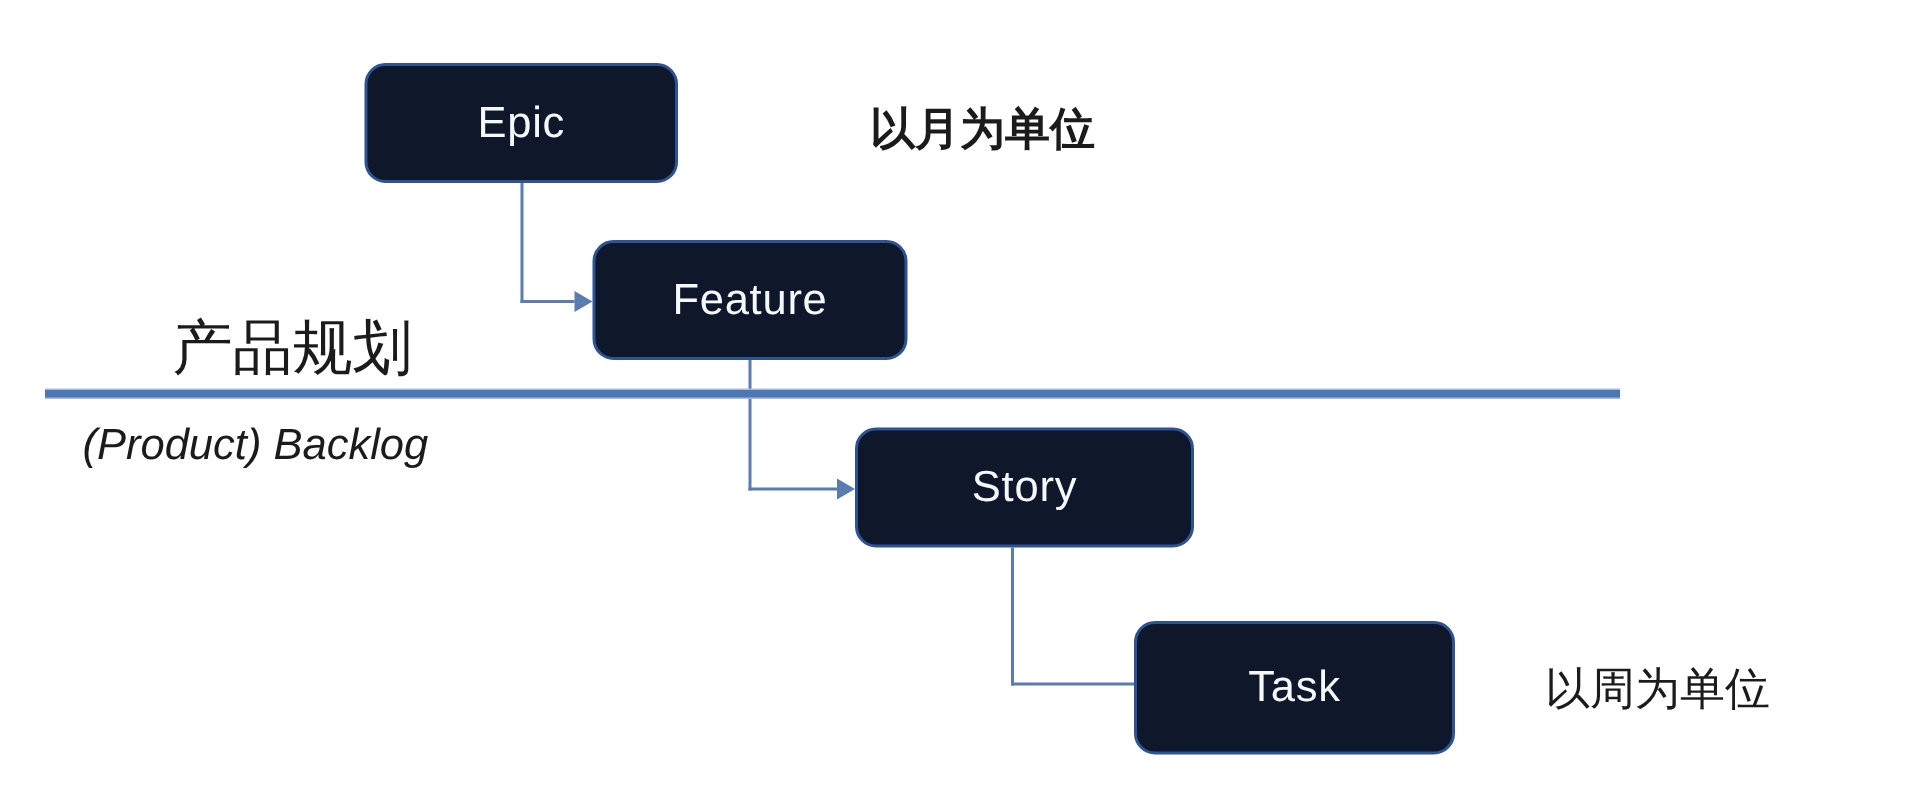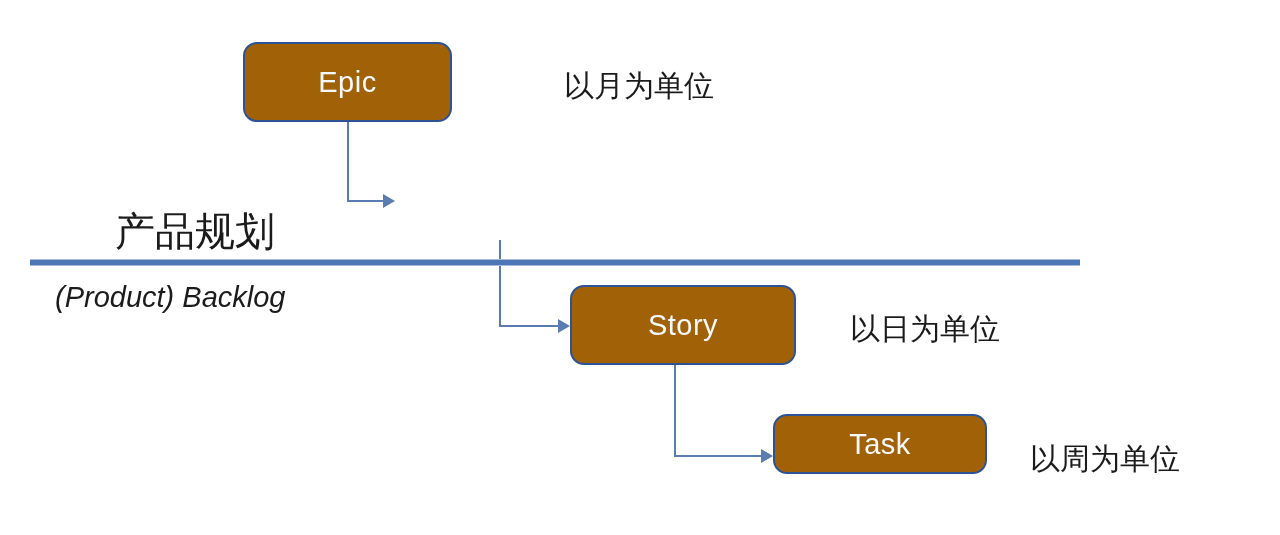--- a/index.html
+++ b/index.html
@@ -10,47 +10,47 @@
     position: relative;
     width: 1280px;
     height: 535px;
     background: #ffffff;
     overflow: hidden;
   }
 
   
   .node {
     position: absolute;
-    background: #a16207;
+    background: #0f172a;
     border: 2.5px solid #2e5395;
     border-radius: 14px;
     display: flex;
     align-items: center;
     justify-content: center;
     z-index: 3;
   }
   .node .node-label {
     color: #f5f8fd;
     font-size: 29px;
     letter-spacing: 0.5px;
   }
   .node-epic    { left: 243px; top: 42px;  width: 209px; height: 80px; }
   .node-feature { left: 395px; top: 160px; width: 210px; height: 80px; }
   .node-story   { left: 570px; top: 285px; width: 226px; height: 80px; }
-  .node-task    { left: 773px; top: 414px; width: 214px; height: 60px; }
+  .node-task    { left: 756px; top: 414px; width: 214px; height: 89px; }
 
   
   .unit-label {
     position: absolute;
     color: #1b1b1b;
     font-size: 30px;
     white-space: nowrap;
     z-index: 2;
   }
-  .unit-months { left: 564px;  top: 66px;  }
+  .unit-months { left: 580px;  top: 66px; font-weight: bold;  }
   .unit-weeks  { left: 720px;  top: 189px; }
   .unit-days   { left: 850px;  top: 309px; }
   .unit-hours  { left: 1030px; top: 439px; }
 
   
   .section-label {
     position: absolute;
     color: #1b1b1b;
     white-space: nowrap;
     z-index: 2;
@@ -102,29 +102,31 @@
 <div class="canvas">
 
   <div class="divider-line"></div>
 
   <div class="section-label label-planning">产品规划</div>
   <div class="section-label label-backlog">(Product) Backlog</div>
 
   <div class="node node-epic">
     <span class="node-label">Epic</span>
   </div>
+  <div class="node node-feature">
+    <span class="node-label">Feature</span>
+  </div>
   <div class="node node-story">
     <span class="node-label">Story</span>
   </div>
   <div class="node node-task">
     <span class="node-label">Task</span>
   </div>
 
   <div class="unit-label unit-months">以月为单位</div>
-  <div class="unit-label unit-days">以日为单位</div>
   <div class="unit-label unit-hours">以周为单位</div>
 
   <div class="seg e1-v"></div>
   <div class="seg e1-h"></div>
   <div class="arrowhead e1-a"></div>
 
   <div class="seg e2-v"></div>
   <div class="seg e2-h"></div>
   <div class="arrowhead e2-a"></div>
 

